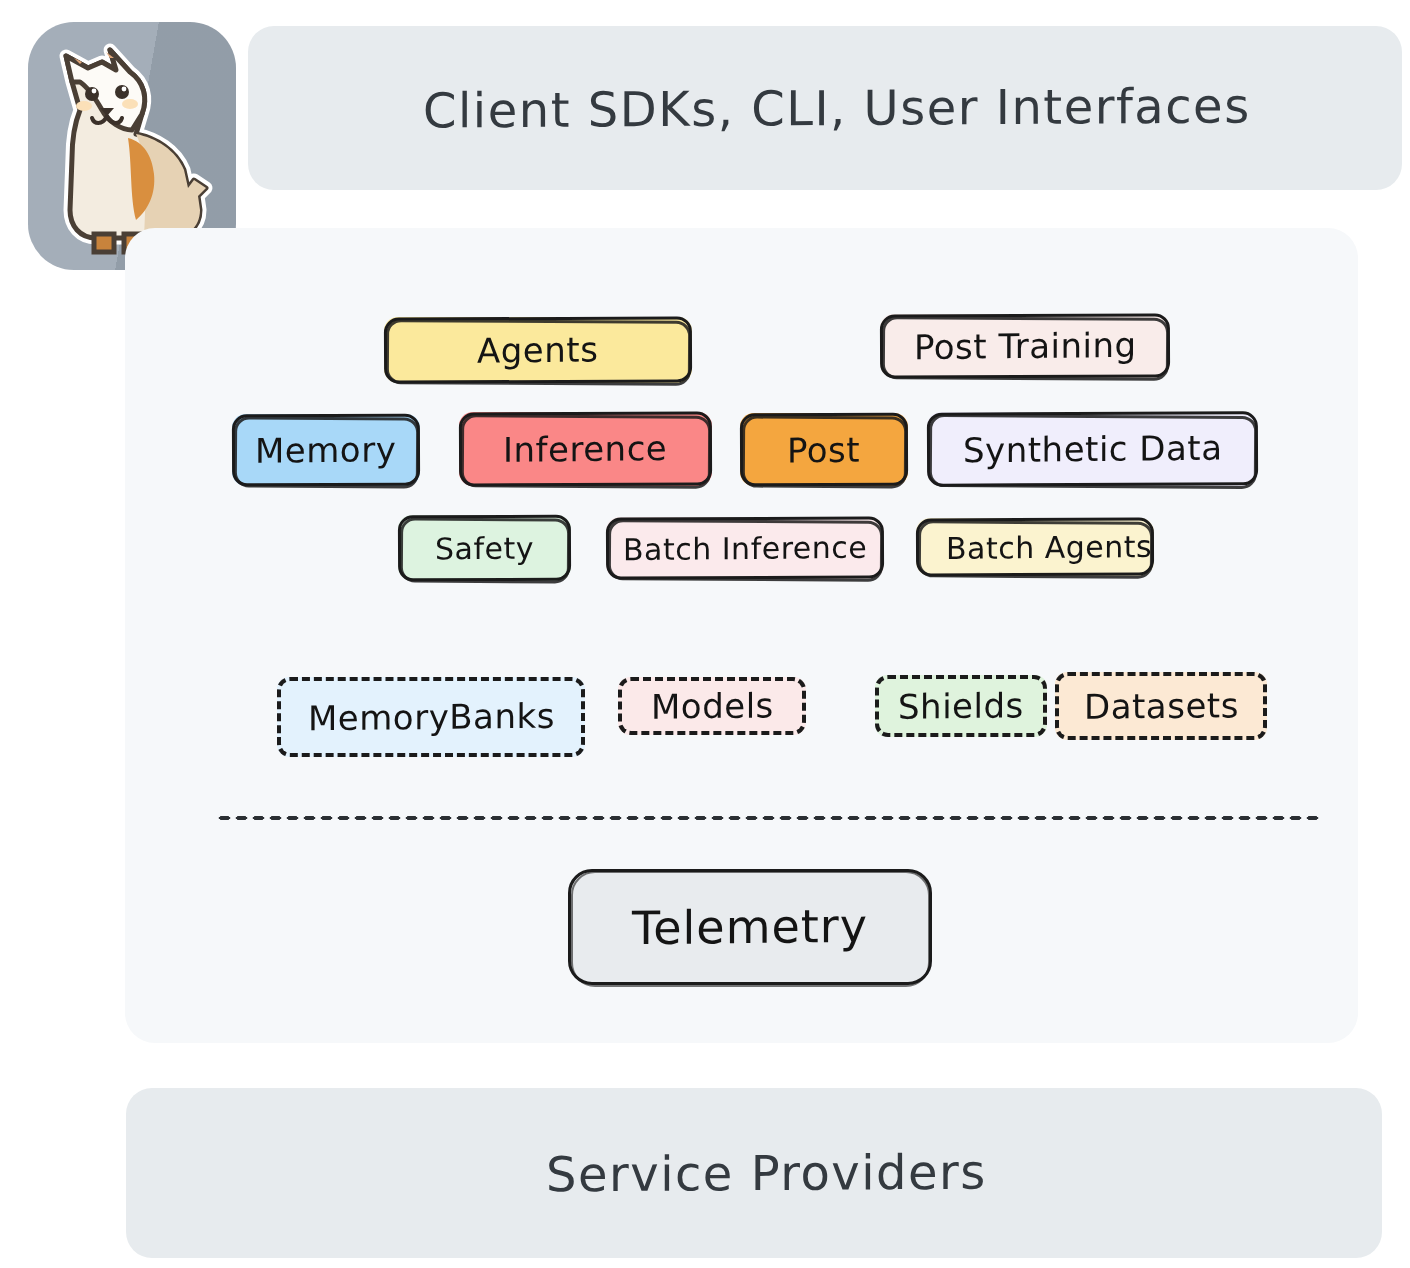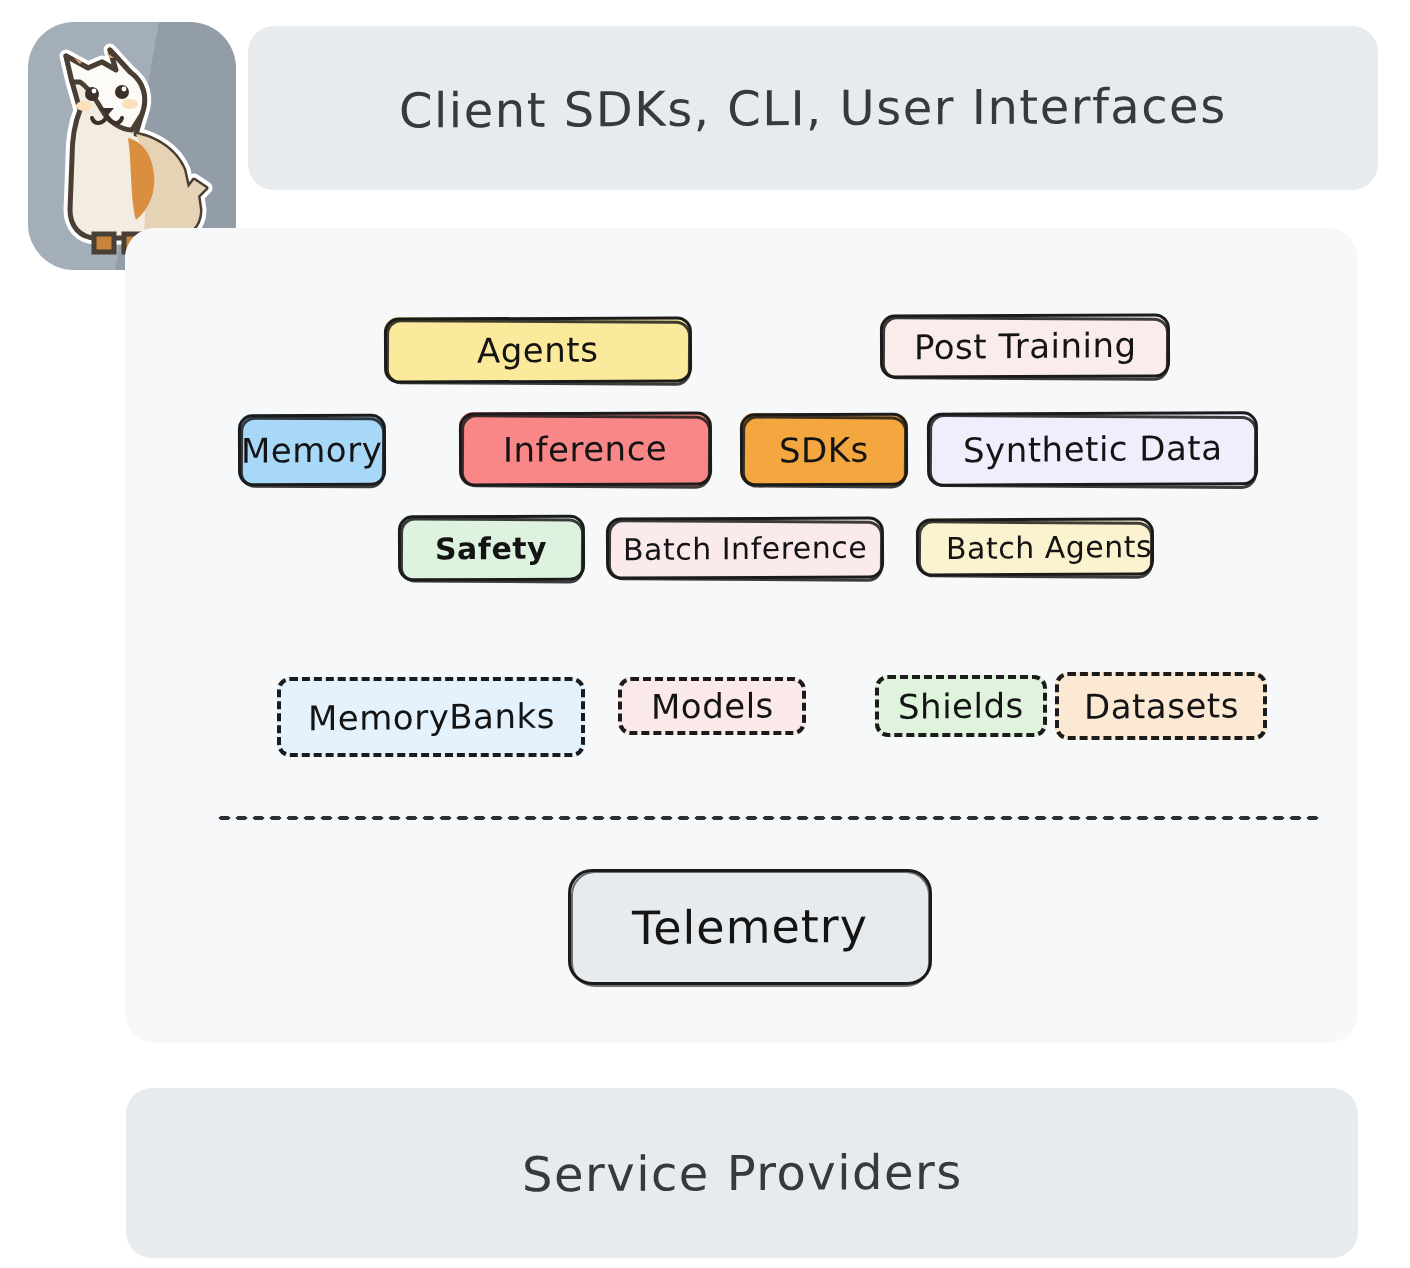--- a/index.html
+++ b/index.html
@@ -19,20 +19,21 @@
   }
 
   
   .banner {
     position: absolute;
     background: #e7ebee;
     border-radius: 26px;
     display: flex;
     align-items: center;
     justify-content: center;
+    padding-left: 24px;
   }
   .banner-text {
     font-family: "DejaVu Sans", sans-serif;
     font-size: 48px;
     font-weight: 400;
     letter-spacing: 1.5px;
     color: #343a40;
     white-space: nowrap;
     transform: skewY(-0.35deg);
   }
@@ -220,49 +221,49 @@
     <span class="label">Post Training</span>
   </div>
 
   <div class="node solid" style="left:384px; top:317px; width:308px; height:66px;">
     <div class="fill" style="background:#fbe99c;"></div>
     <div class="stroke1"></div>
     <div class="stroke2"></div>
     <span class="label">Agents</span>
   </div>
 
-  <div class="node solid" style="left:238px; top:414px; width:148px; height:72px;">
+  <div class="node solid" style="left:232px; top:414px; width:188px; height:72px;">
     <div class="fill" style="background:#a8d8f8;"></div>
     <div class="stroke1"></div>
     <div class="stroke2"></div>
     <span class="label">Memory</span>
   </div>
 
   <div class="node solid" style="left:459px; top:412px; width:253px; height:74px;">
     <div class="fill" style="background:#fa8787;"></div>
     <div class="stroke1"></div>
     <div class="stroke2"></div>
     <span class="label">Inference</span>
   </div>
 
   <div class="node solid" style="left:740px; top:413px; width:168px; height:73px;">
     <div class="fill" style="background:#f4a63f;"></div>
     <div class="stroke1"></div>
     <div class="stroke2"></div>
-    <span class="label">SDKs</span>
+    <span class="label">Post</span>
   </div>
 
   <div class="node solid" style="left:927px; top:412px; width:331px; height:74px;align-items:center;">
     <div class="fill" style="background:#f0eefc;"></div>
     <div class="stroke1"></div>
     <div class="stroke2"></div>
     <span class="label">Synthetic Data</span>
   </div>
 
-  <div class="node solid small" style="left:398px; top:515px; width:187px; height:66px;font-weight:bold;">
+  <div class="node solid small" style="left:398px; top:515px; width:173px; height:66px;">
     <div class="fill" style="background:#ddf3e0;"></div>
     <div class="stroke1"></div>
     <div class="stroke2"></div>
     <span class="label">Safety</span>
   </div>
 
   <div class="node solid small" style="left:606px; top:517px; width:278px; height:62px;">
     <div class="fill" style="background:#fbeaec;"></div>
     <div class="stroke1"></div>
     <div class="stroke2"></div>

